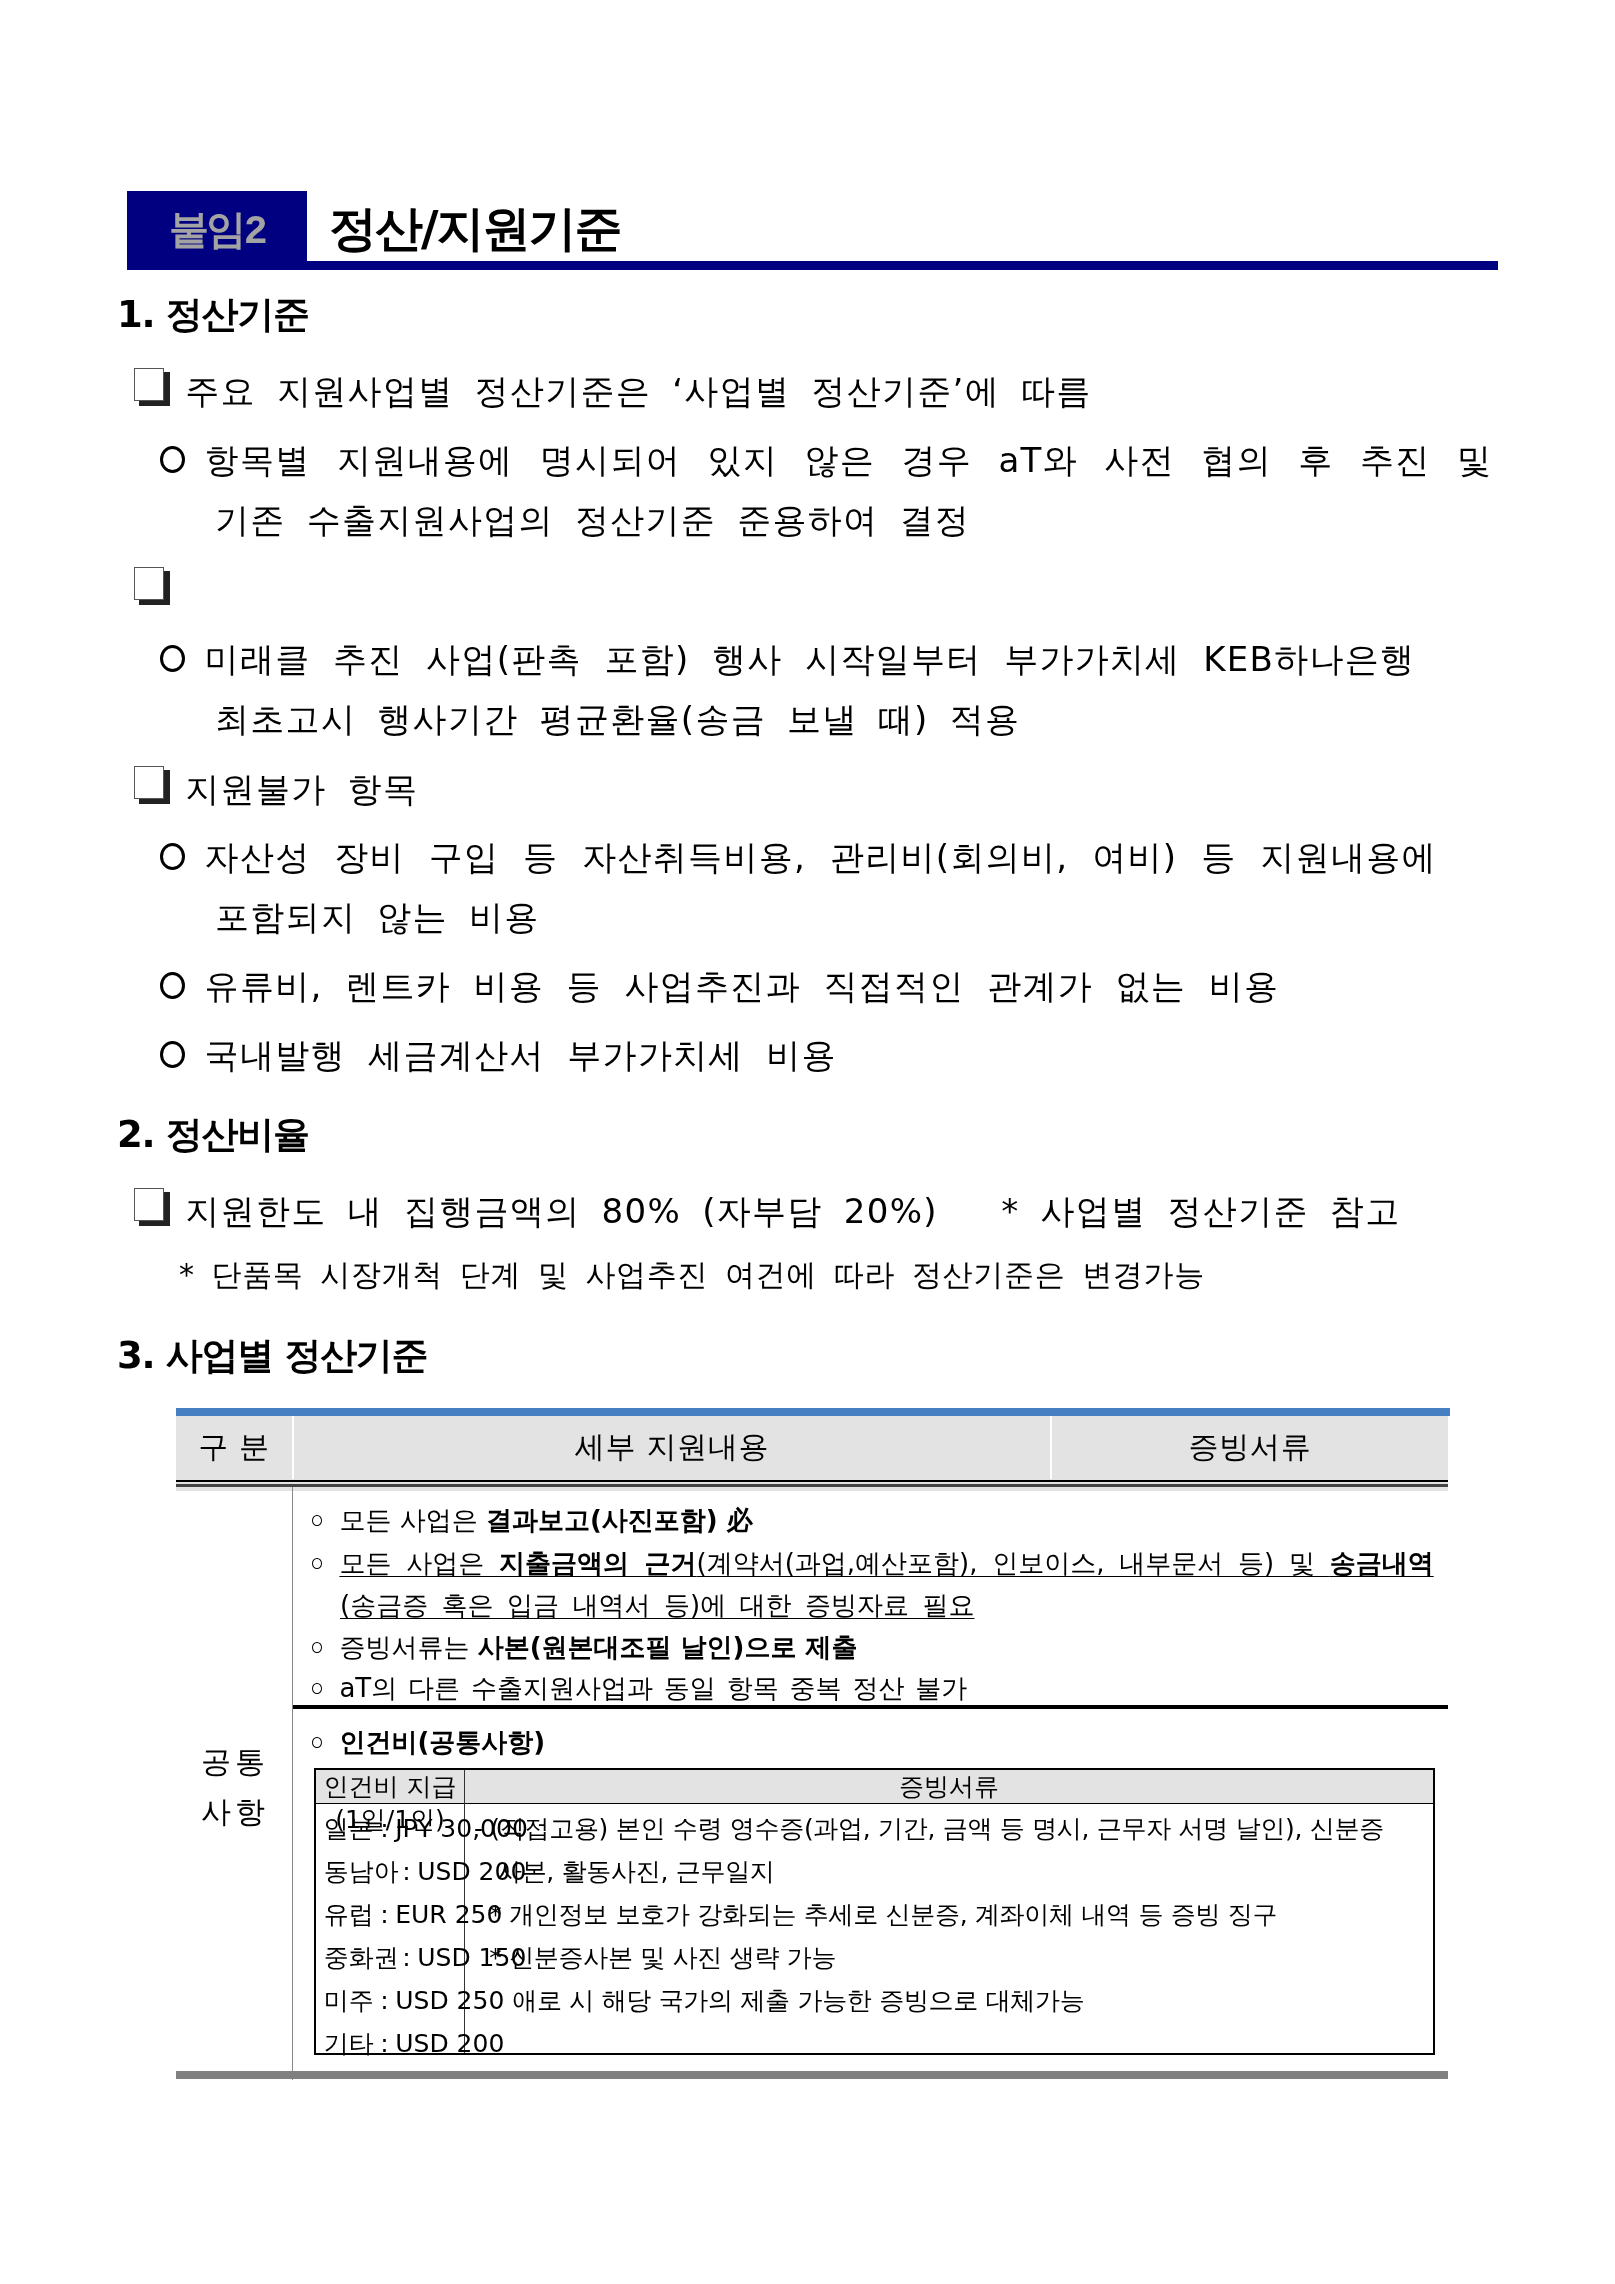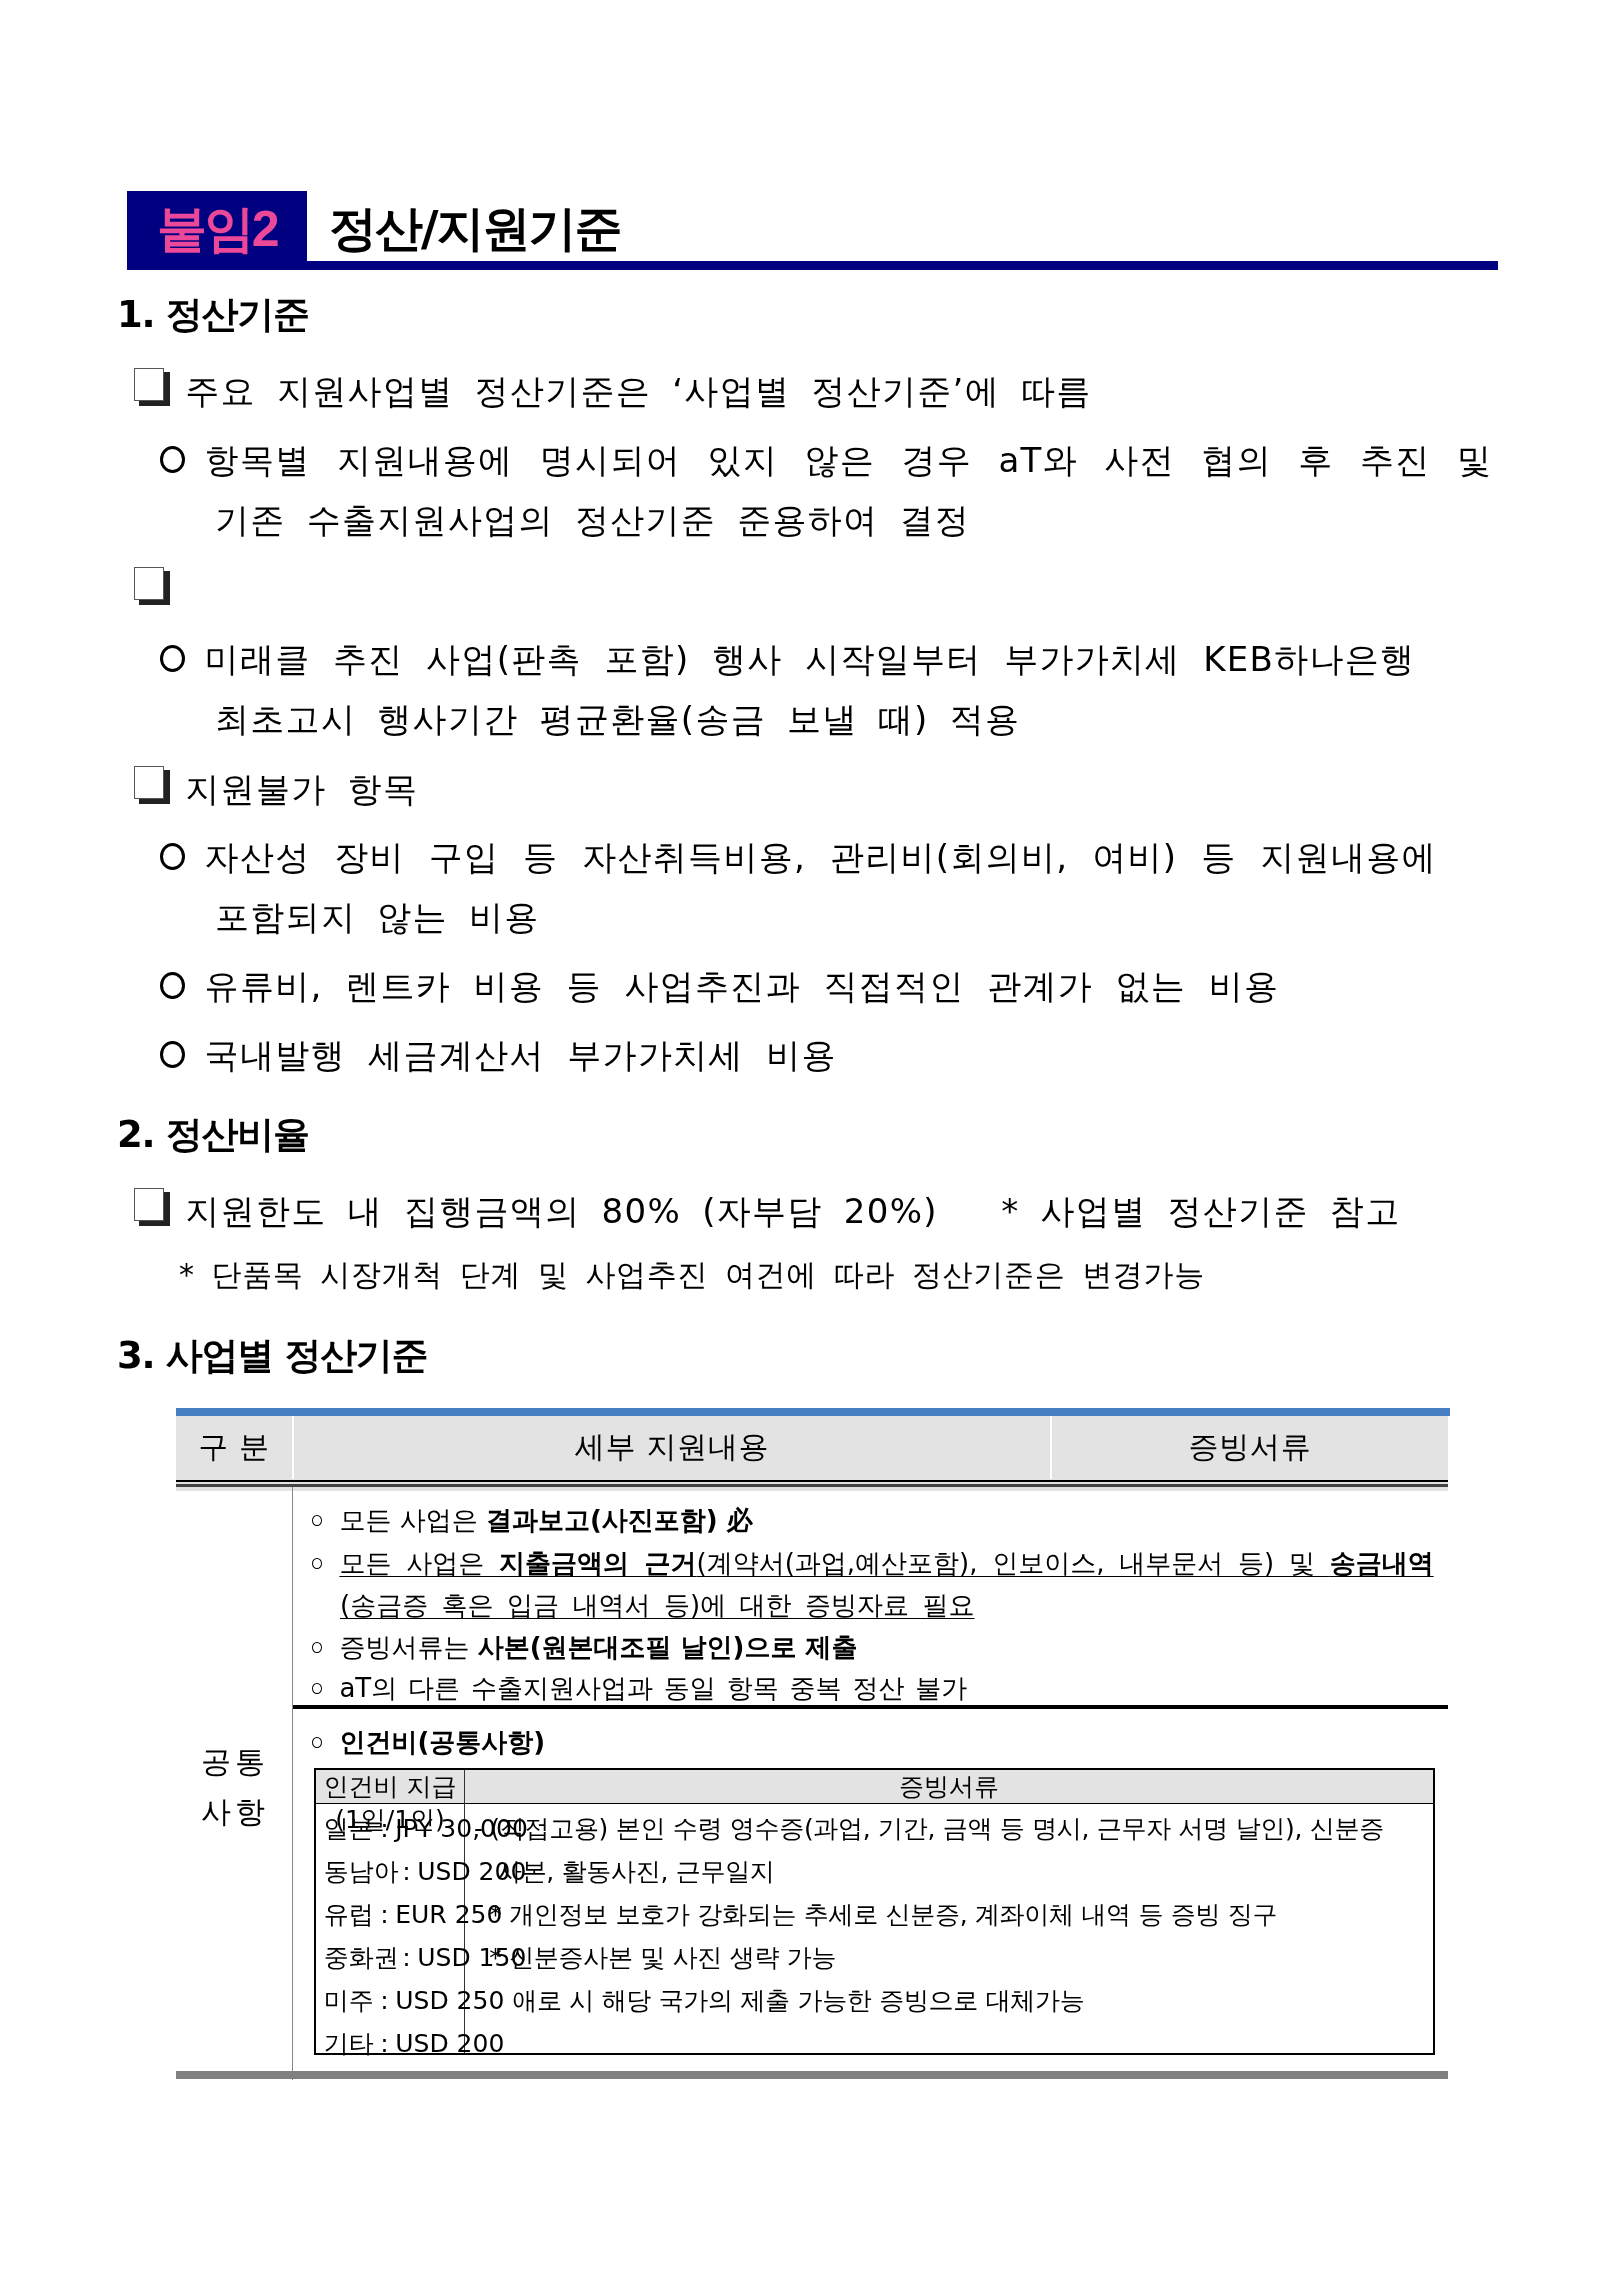--- a/index.html
+++ b/index.html
@@ -5,23 +5,23 @@
   html, body { margin: 0; padding: 0; background: #ffffff; }
   body {
     width: 1616px; height: 2284px; position: relative; overflow: hidden;
     font-family: "DejaVu Sans", "Liberation Sans", sans-serif; color: #000;
   }
   .abs { position: absolute; }
 
   
   .title-badge {
     left: 127px; top: 191px; width: 180px; height: 77px;
-    background: #000080; color: #ec4899;
-    font-family: Liberation Sans, sans-serif;
-    font-weight: bold; font-size: 50px; letter-spacing: -2.6px;
+    background: #000080; color: #a3a3a3;
+    font-family: Liberation Mono, monospace;
+    font-weight: bold; font-size: 40px; letter-spacing: -2.6px;
     display: flex; align-items: center; justify-content: center;
   }
   .title-text {
     left: 329px; top: 196px; font-weight: bold; font-size: 48px;
     letter-spacing: -2px; line-height: 65px;
   }
   .title-rule { left: 127px; top: 261px; width: 1371px; height: 8.5px; background: #000080; }
 
   .h1 { font-weight: bold; font-size: 37px; letter-spacing: -1.3px; line-height: 46px; }
   .sq-row { font-size: 34px; line-height: 46px; letter-spacing: 1.3px; word-spacing: 9px; white-space: nowrap; }

